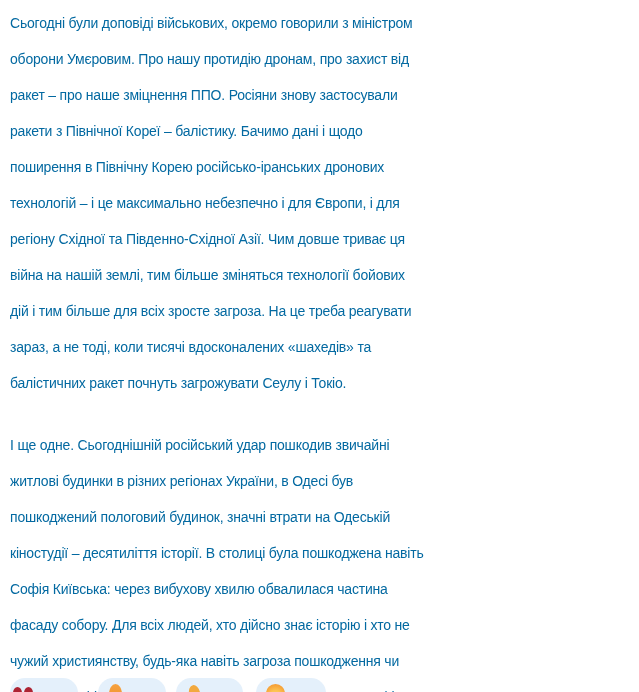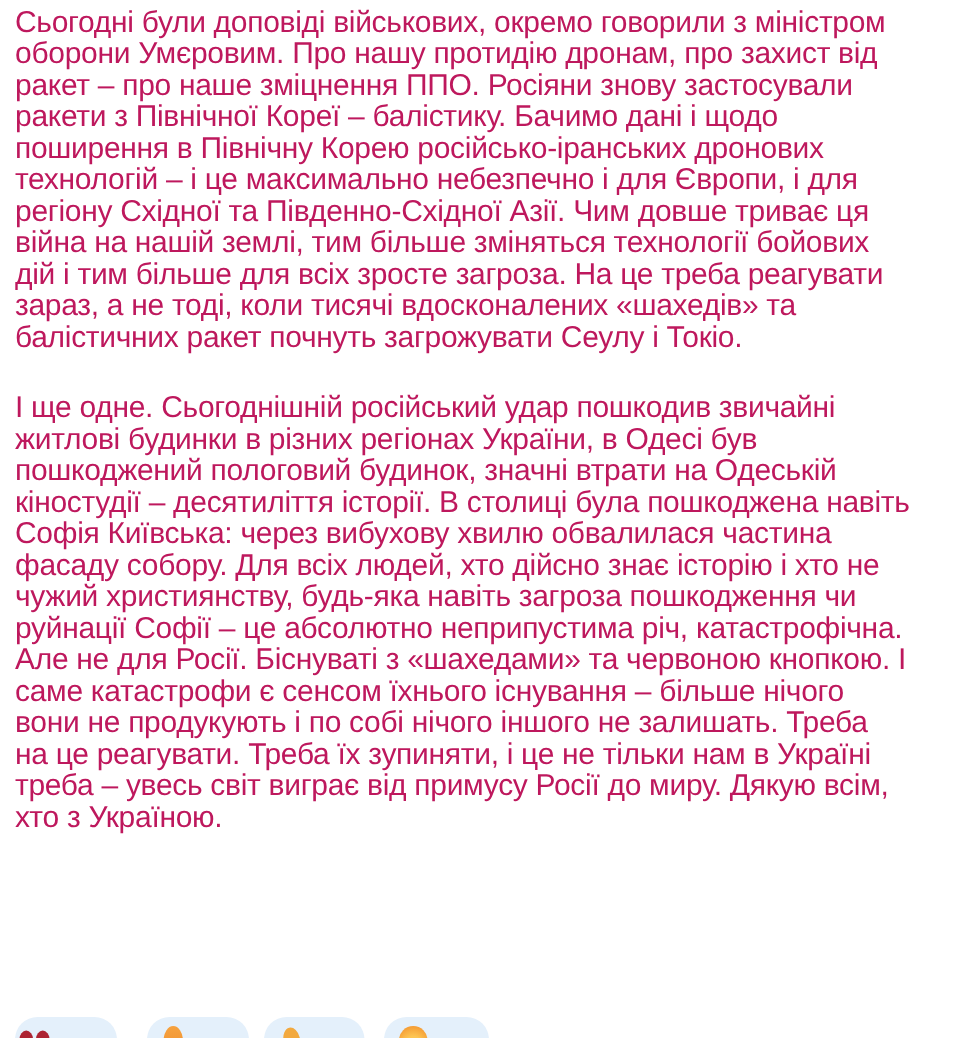--- a/index.html
+++ b/index.html
@@ -12,24 +12,24 @@
     overflow: hidden;
     position: relative;
     background: #ffffff;
     font-family: "Liberation Sans", "DejaVu Sans", sans-serif;
   }
   .post {
     padding: 5px 10px 0 10px;
   }
   .para {
     margin: 0 0 26px 0;
-    font-size: 20px;
-    line-height: 21px;
+    font-size: 14px;
+    line-height: 36px;
     letter-spacing: -0.2px;
-    color: #be185d;
+    color: #0369a1;
     white-space: pre;
   }
   
   .reactions {
     position: absolute;
     top: 678px;
     left: 10px;
     width: 620px;
     height: 30px;
   }

